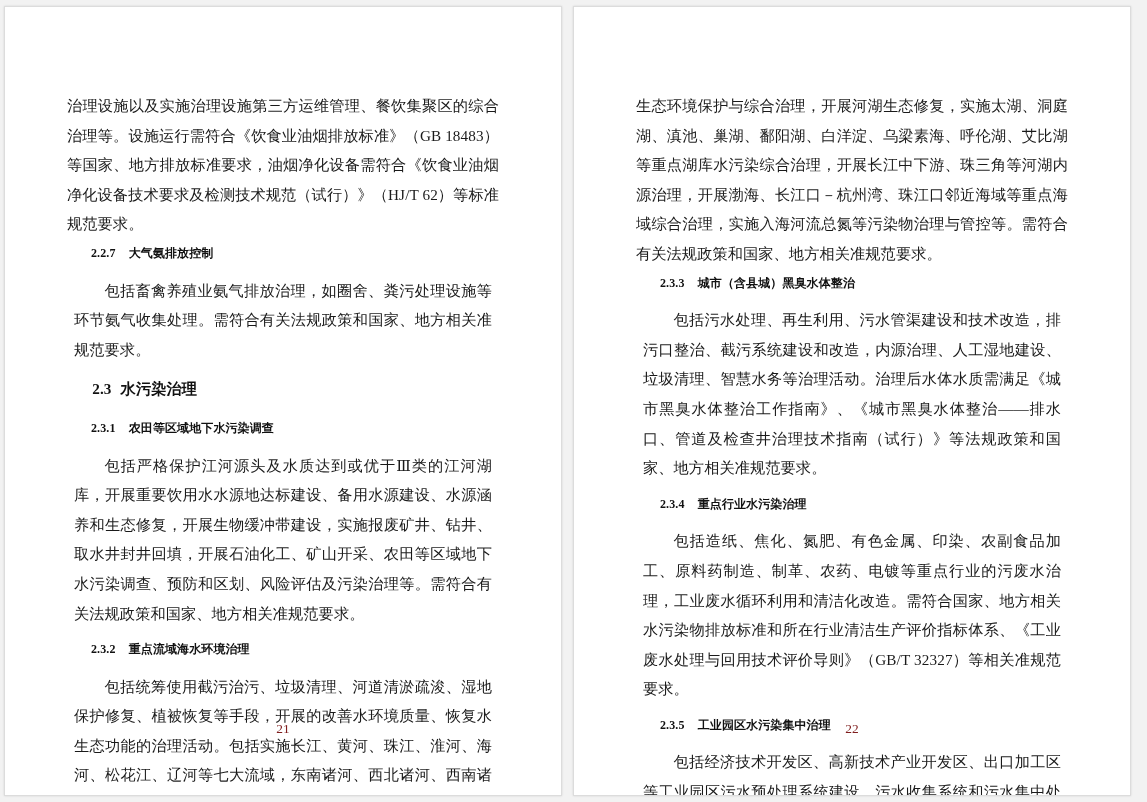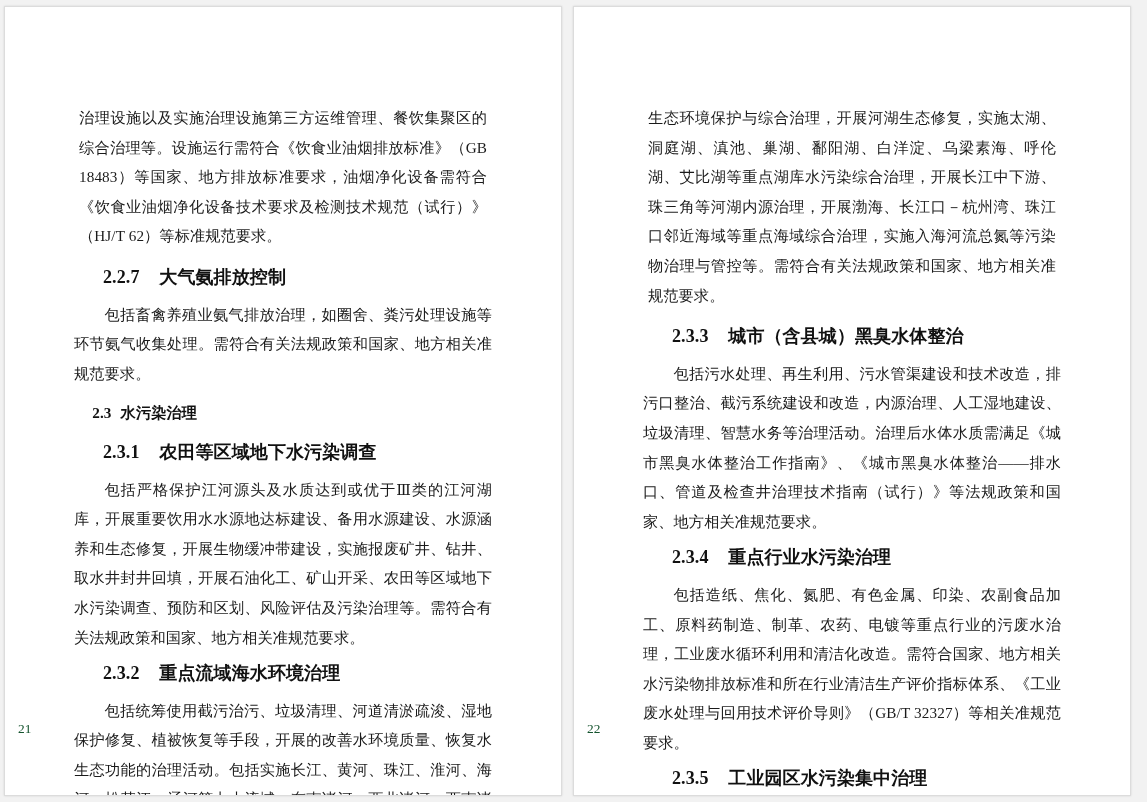--- a/index.html
+++ b/index.html
@@ -44,55 +44,55 @@
     color: #1a1a1a;
     text-align: justify;
     text-justify: inter-ideograph;
     letter-spacing: 0.1px;
   }
   p.para {
     margin: 7px;
     text-indent: 2em;
   }
   p.flush {
-    margin: 12px;
+    margin: 0;
     text-indent: 0;
   }
   .heading2 {
     margin: 10px;
     font-family: "Liberation Serif", "DejaVu Serif", serif;
     font-size: 15.2px;
     line-height: 29.6px;
     font-weight: bold;
     text-indent: 1em;
     color: #111;
   }
   .heading3 {
     margin: 0;
     font-family: "Liberation Serif", "DejaVu Serif", serif;
-    font-size: 18px;
+    font-size: 12px;
     line-height: 29.6px;
     font-weight: bold;
     text-indent: 2em;
     color: #111;
   }
   .heading3 .num, .heading2 .num {
     font-family: "Liberation Serif", "DejaVu Serif", serif;
   }
   .heading3 .ttl { margin-left: 1.1em; }
   .heading2 .ttl { margin-left: 0.6em; }
   .page-number {
     position: absolute;
     bottom: 58px;
     left: 0;
     width: 100%;
+    text-align: center;
     font-family: "Liberation Serif", "DejaVu Serif", serif;
     font-size: 13.4px;
-    color: #14532d;
-    padding-left: 13px;
+    color: #7f1d1d;
   }
   .spacer { flex: 1 1 auto; }
 </style>
 </head>
 <body>
 
 <div class="viewer">
 
   <div class="page">
     <div class="page-inner">

